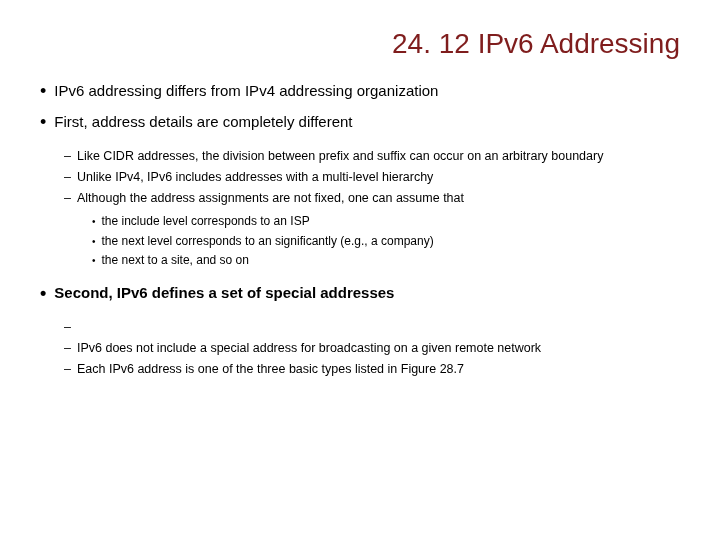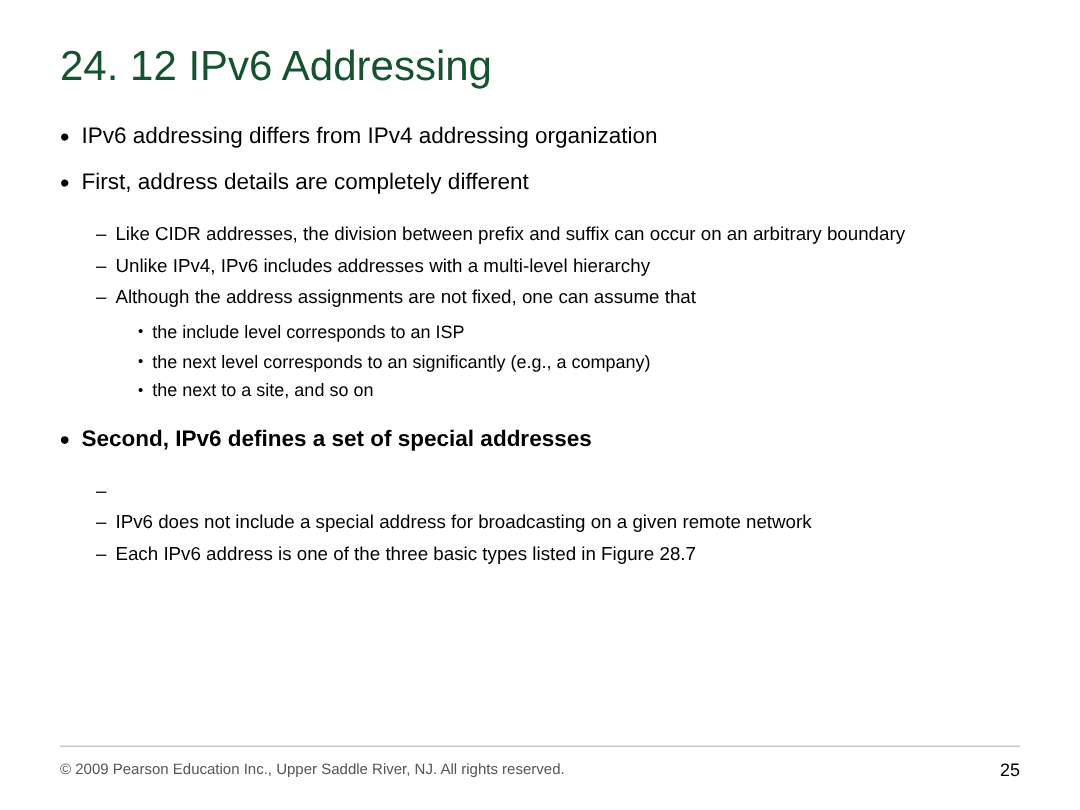--- a/index.html
+++ b/index.html
@@ -17,23 +17,23 @@
       width: 720px;
       height: 540px;
       padding: 28px 40px 20px 40px;
       display: flex;
       flex-direction: column;
     }
 
     .slide-title {
       font-size: 28px;
       font-weight: normal;
-      text-align: left;
+      text-align: right;
       margin-bottom: 20px;
-      color: #14532d;
+      color: #7f1d1d;
     }
 
     .content {
       flex: 1;
       display: flex;
       flex-direction: column;
       gap: 6px;
     }
 
     .bullet-main {
@@ -193,18 +193,14 @@
         <span>IPv6 does not include a special address for broadcasting on a given remote network</span>
       </div>
       <div class="sub-item">
         <span class="dash">–</span>
         <span>Each IPv6 address is one of the three basic types listed in Figure 28.7</span>
       </div>
     </div>
 
   </div>
 
-  <div class="footer">
-    <span class="footer-copyright">© 2009 Pearson Education Inc., Upper Saddle River, NJ. All rights reserved.</span>
-    <span class="footer-page">25</span>
-  </div>
 
 </div>
 
 </body></html>

